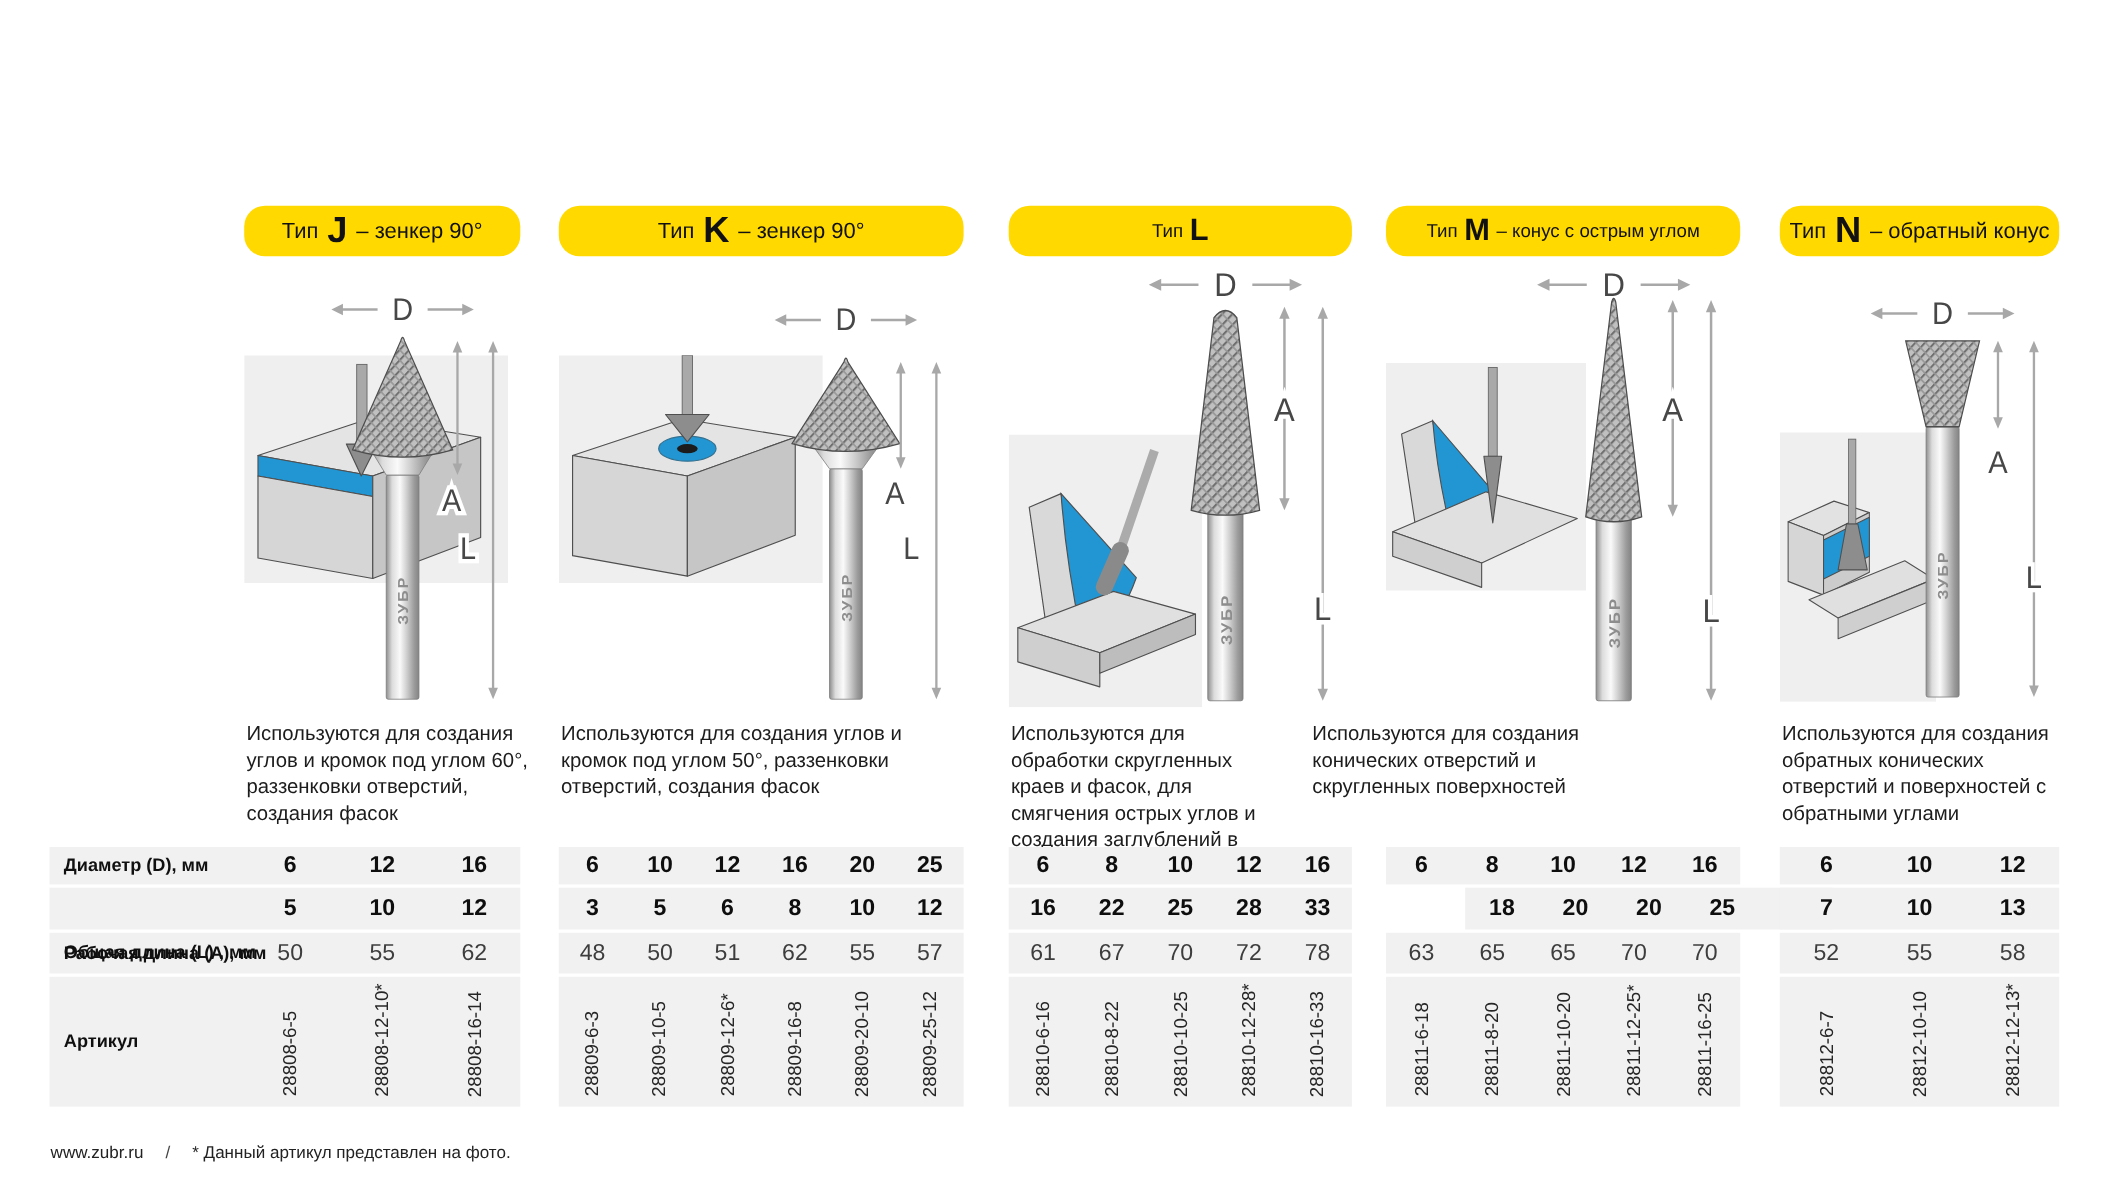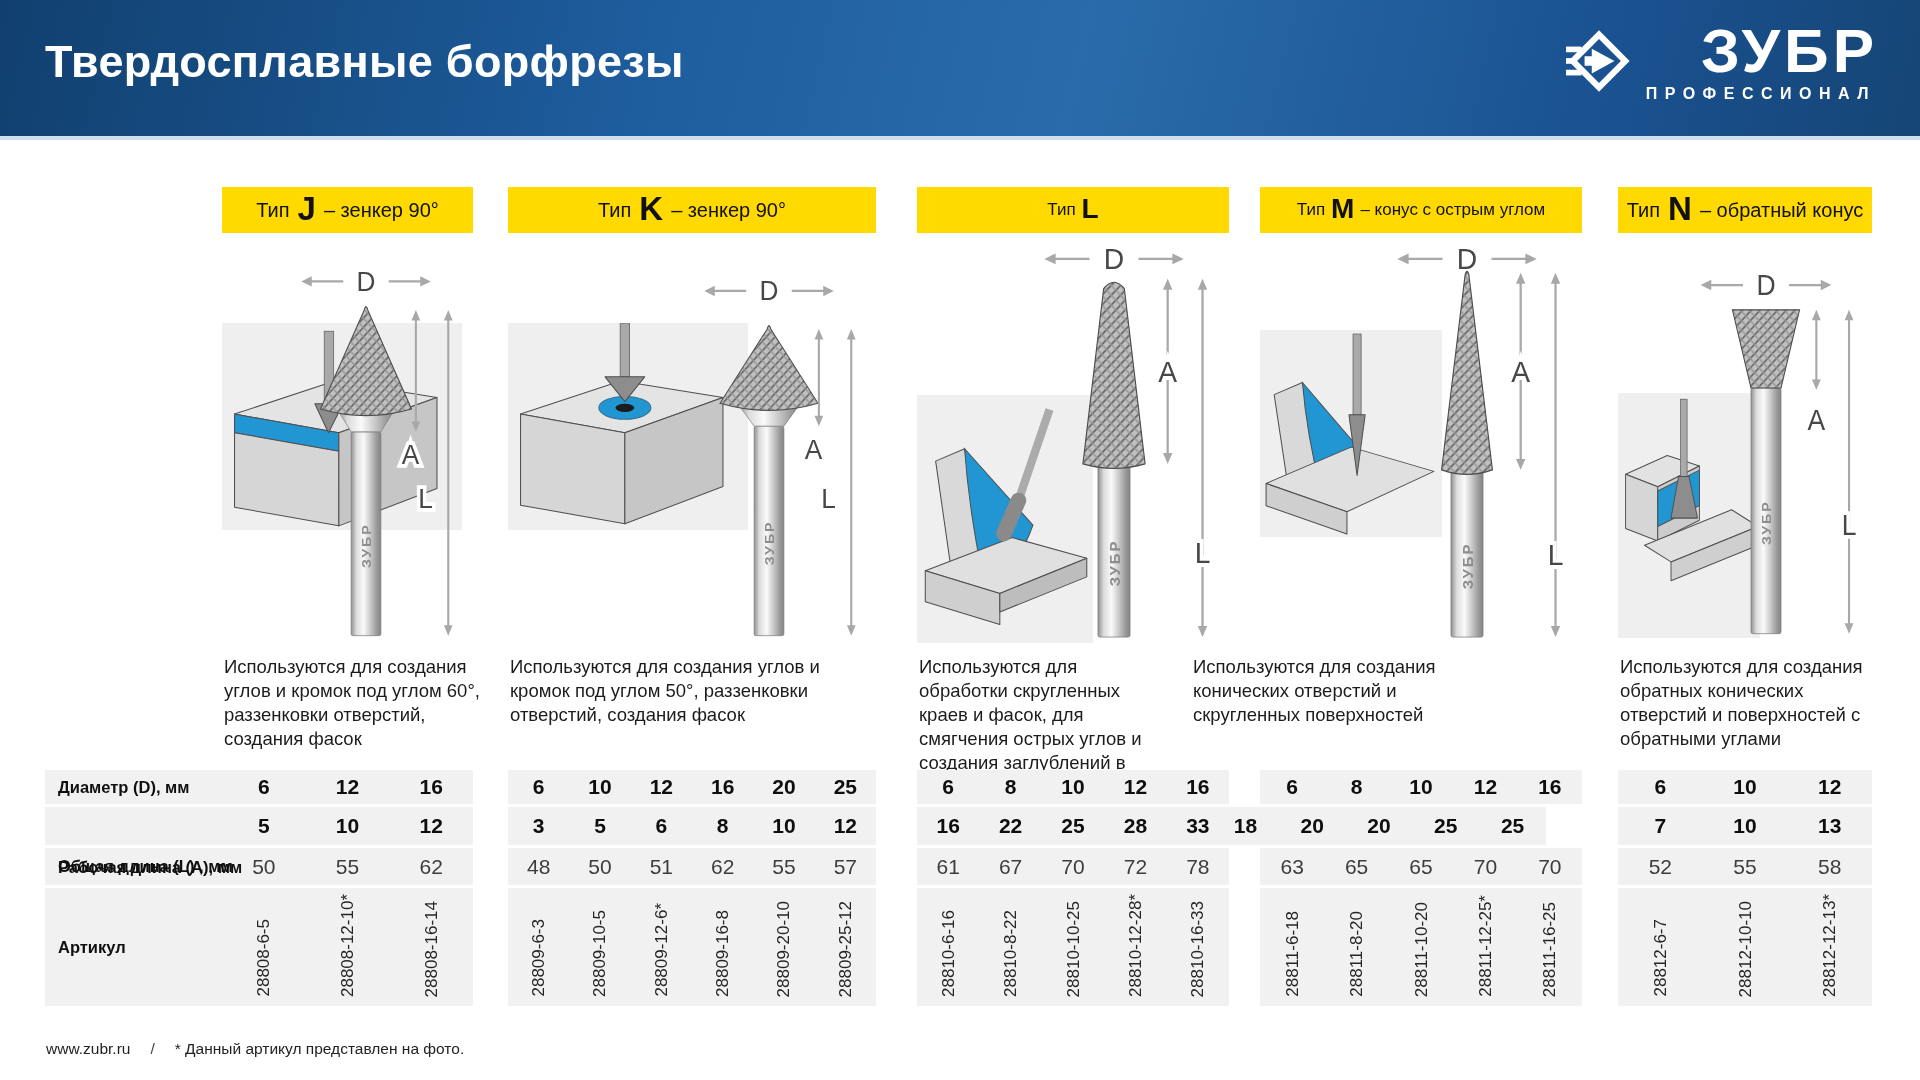--- a/index.html
+++ b/index.html
@@ -10,21 +10,21 @@
     background:linear-gradient(103deg,#11406f 0%,#1e5d9e 34%,#2a6cab 56%,#1a5190 84%,#154575 100%);
     border-bottom:4px solid #cfdeee;}
   .page-title{position:absolute;left:45px;top:36px;font-size:45px;font-weight:bold;color:#fff;letter-spacing:.3px;}
   .logo{position:absolute;right:42px;top:20px;display:flex;align-items:flex-start;gap:14px;}
   .logo-icon svg{width:66px;height:66px;margin-top:8px;}
   .logo-text{display:flex;flex-direction:column;align-items:flex-end;}
   .logo-name{font-size:62px;font-weight:bold;color:#fff;letter-spacing:4px;line-height:1;}
   .logo-sub{font-size:16px;font-weight:bold;color:#fff;letter-spacing:7.5px;margin-top:3px;margin-right:2px;}
 
   
-  .type-head{position:absolute;top:187px;height:46px;background:#ffd900;display:flex;align-items:center;justify-content:center;gap:8px;color:#111;}
+  .type-head{position:absolute;top:187px;height:46px;background:#ffd900;display:flex;align-items:center;justify-content:center;gap:8px;color:#111;border-radius:19px;}
   .th-prefix,.th-suffix{font-size:20px;}
   .th-letter{font-size:33px;font-weight:bold;line-height:1;margin-top:-3px;}
   .type-head.small{gap:6px;}
   .type-head.small .th-prefix,.type-head.small .th-suffix{font-size:17px;}
   .type-head.small .th-letter{font-size:28px;}
 
   
   .illo{position:absolute;top:233px;height:419px;}
   .photo{position:absolute;}
   .bit{position:absolute;}
@@ -46,38 +46,20 @@
 
   
   .footer{position:absolute;left:46px;top:1040px;display:flex;gap:20px;font-size:15.5px;color:#222;}
   .footer .sep{color:#444;}
 </style>
 </head>
 <body>
 
 <div class="page">
 
-  <div class="masthead">
-    <div class="page-title">Твердосплавные борфрезы</div>
-    <div class="logo">
-      <span class="logo-icon">
-        <svg viewBox="0 0 64 64">
-          <rect x="14" y="14" width="36" height="36" transform="rotate(45 32 32)" fill="none" stroke="#fff" stroke-width="6"></rect>
-          <rect x="0" y="18" width="15" height="5.5" fill="#fff"></rect>
-          <rect x="-2" y="29.2" width="11" height="5.5" fill="#fff"></rect>
-          <rect x="0" y="40.5" width="15" height="5.5" fill="#fff"></rect>
-          <polygon fill="#fff" points="25,20 47,32 25,44 25,36.5 18,36.5 18,27.5 25,27.5"></polygon>
-        </svg>
-      </span>
-      <span class="logo-text">
-        <span class="logo-name">ЗУБР</span>
-        <span class="logo-sub">ПРОФЕССИОНАЛ</span>
-      </span>
-    </div>
-  </div>
 
   <div id="dyn">
       <div class="type-head" style="left:222px;width:251px">
     <span class="th-prefix">Тип</span>
     <span class="th-letter">J</span>
     <span class="th-suffix">– зенкер 90°</span>
   </div>
       <div class="illo" style="left:222px;width:251px">
         <svg class="photo" style="left:0;top:90px;width:240px;height:207px" viewBox="0 0 230 200" preserveAspectRatio="none">
     <rect x="0" y="0" width="100%" height="100%" fill="#efefef"></rect>
@@ -423,21 +405,21 @@
       </div>
       <div class="band v-bold" style="left:917px;top:807px;width:312px;height:38px">
       <div class="cells" style="left:0px">
           <span class="val">16</span>
           <span class="val">22</span>
           <span class="val">25</span>
           <span class="val">28</span>
           <span class="val">33</span>
         </div>
       </div>
-      <div class="band v-bold" style="left:1212px;top:807px;width:334px;height:38px">
+      <div class="band v-bold" style="left:1332px;top:807px;width:334px;height:38px">
       <div class="cells" style="left:0px">
           <span class="val">18</span>
           <span class="val">20</span>
           <span class="val">20</span>
           <span class="val">25</span>
           <span class="val">25</span>
         </div>
       </div>
       <div class="band v-bold" style="left:1618px;top:807px;width:254px;height:38px">
       <div class="cells" style="left:0px">

